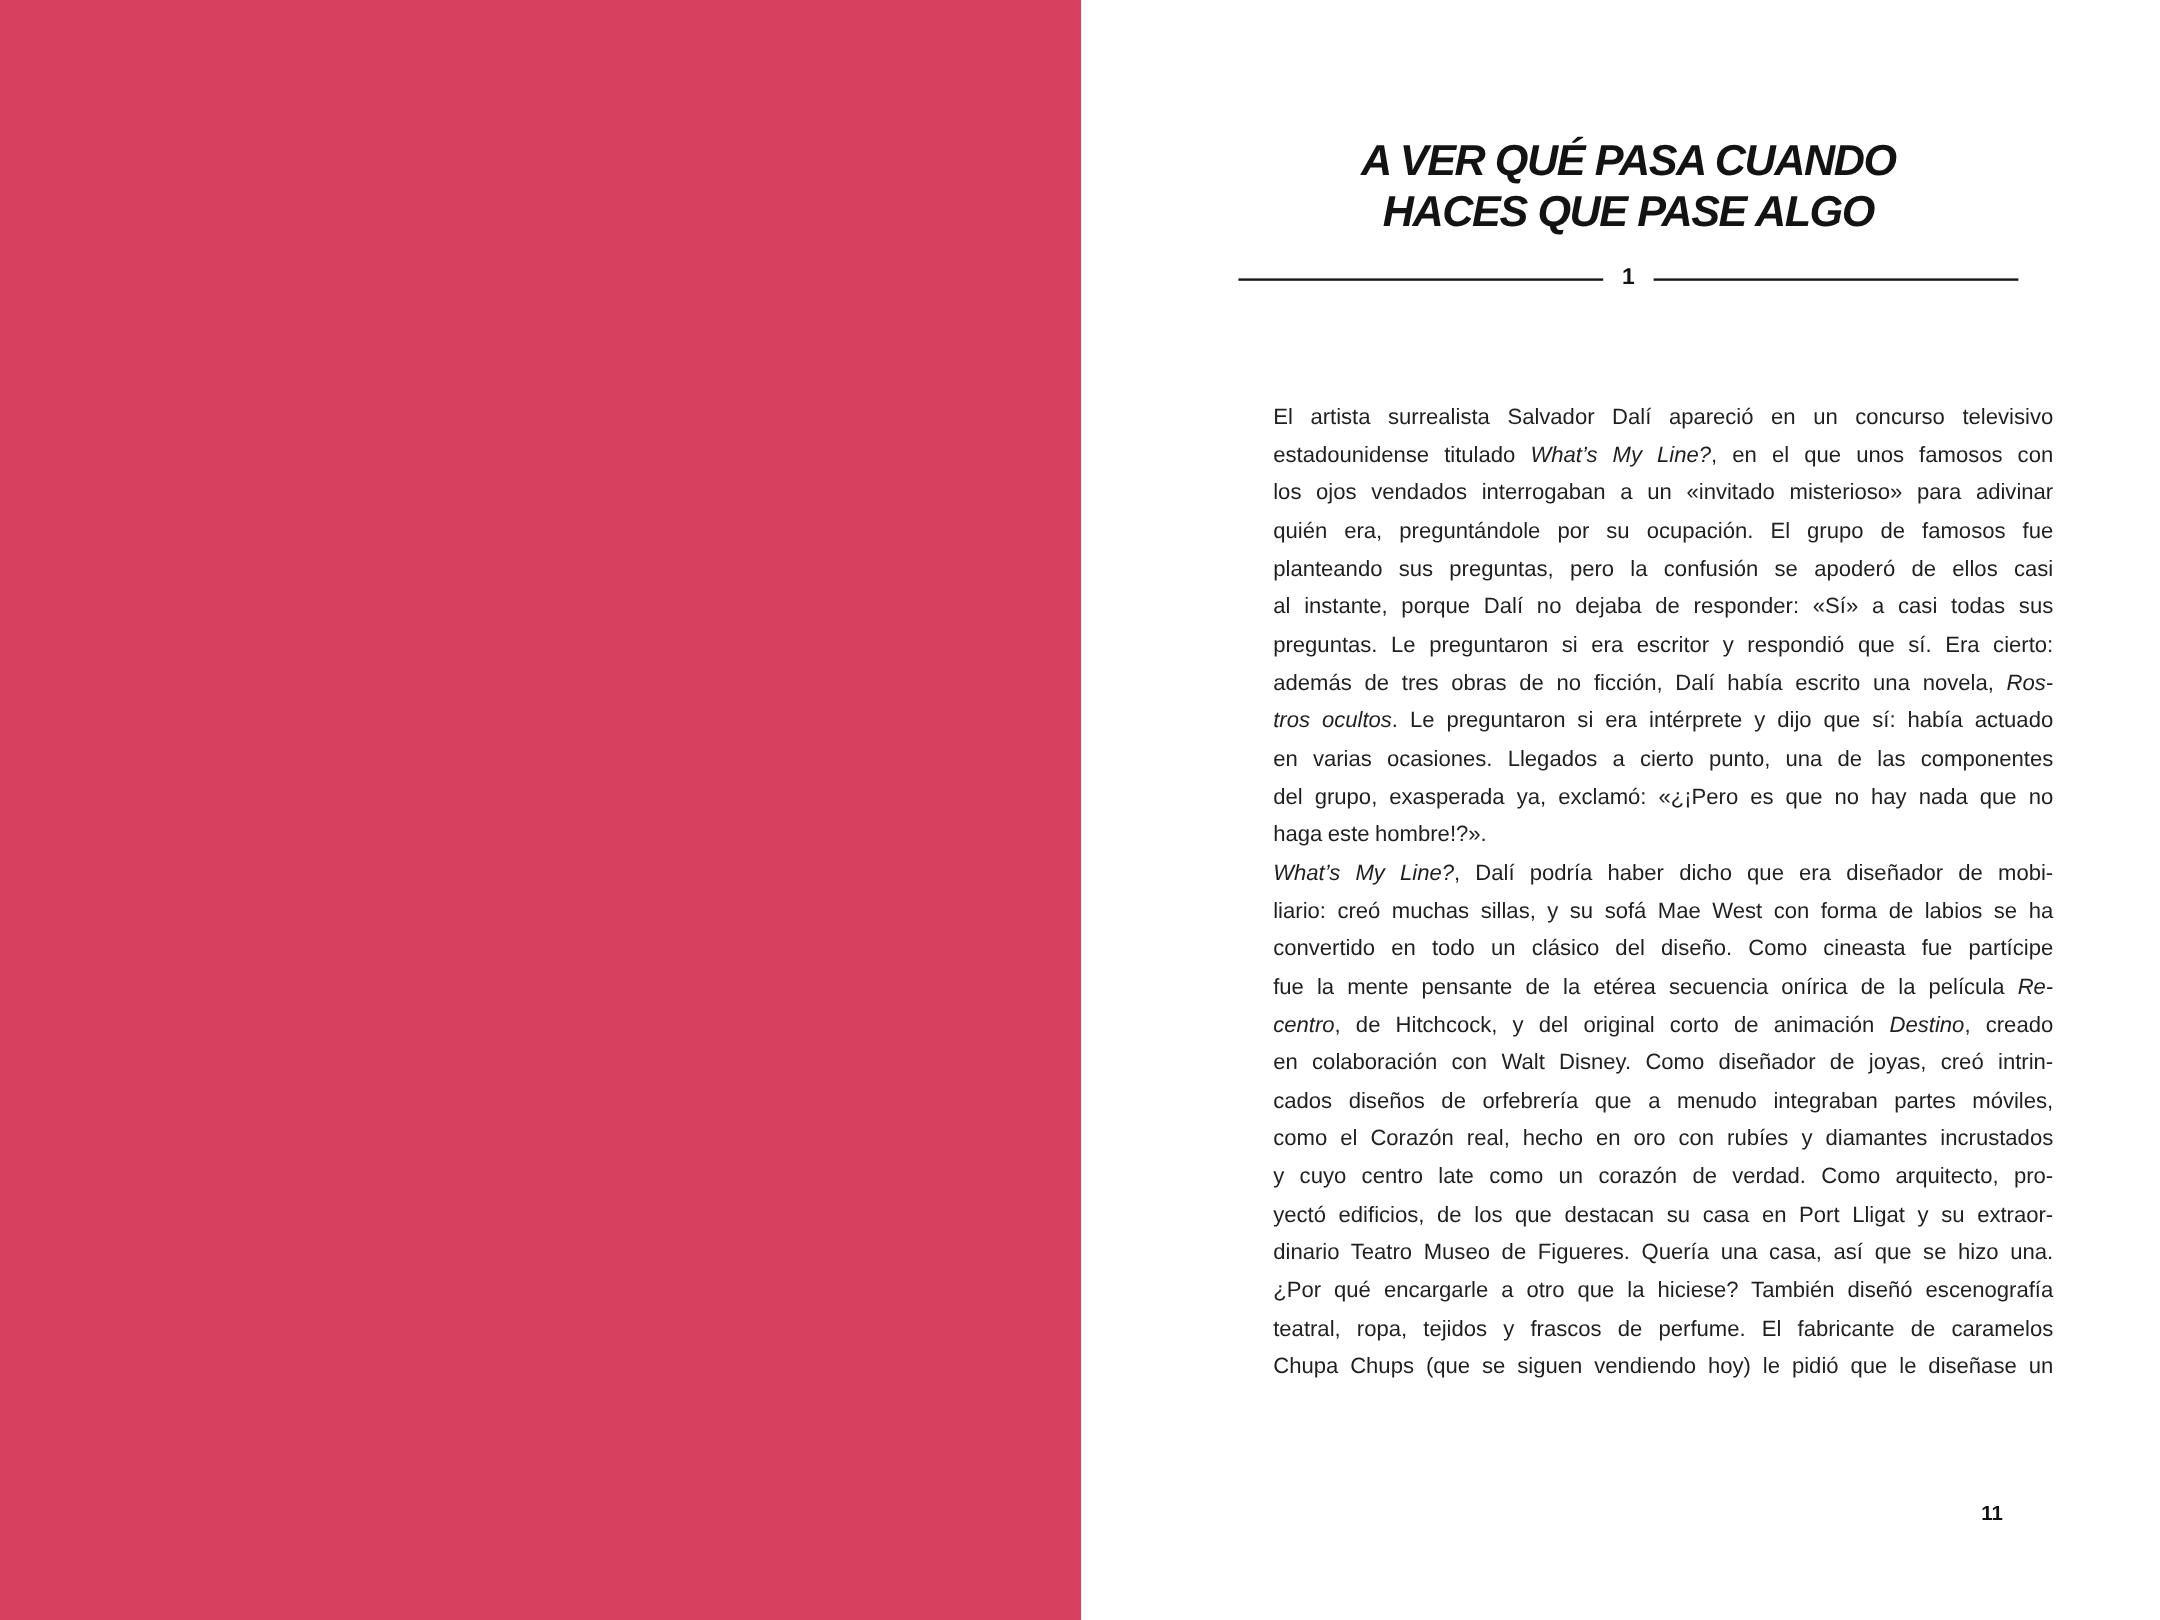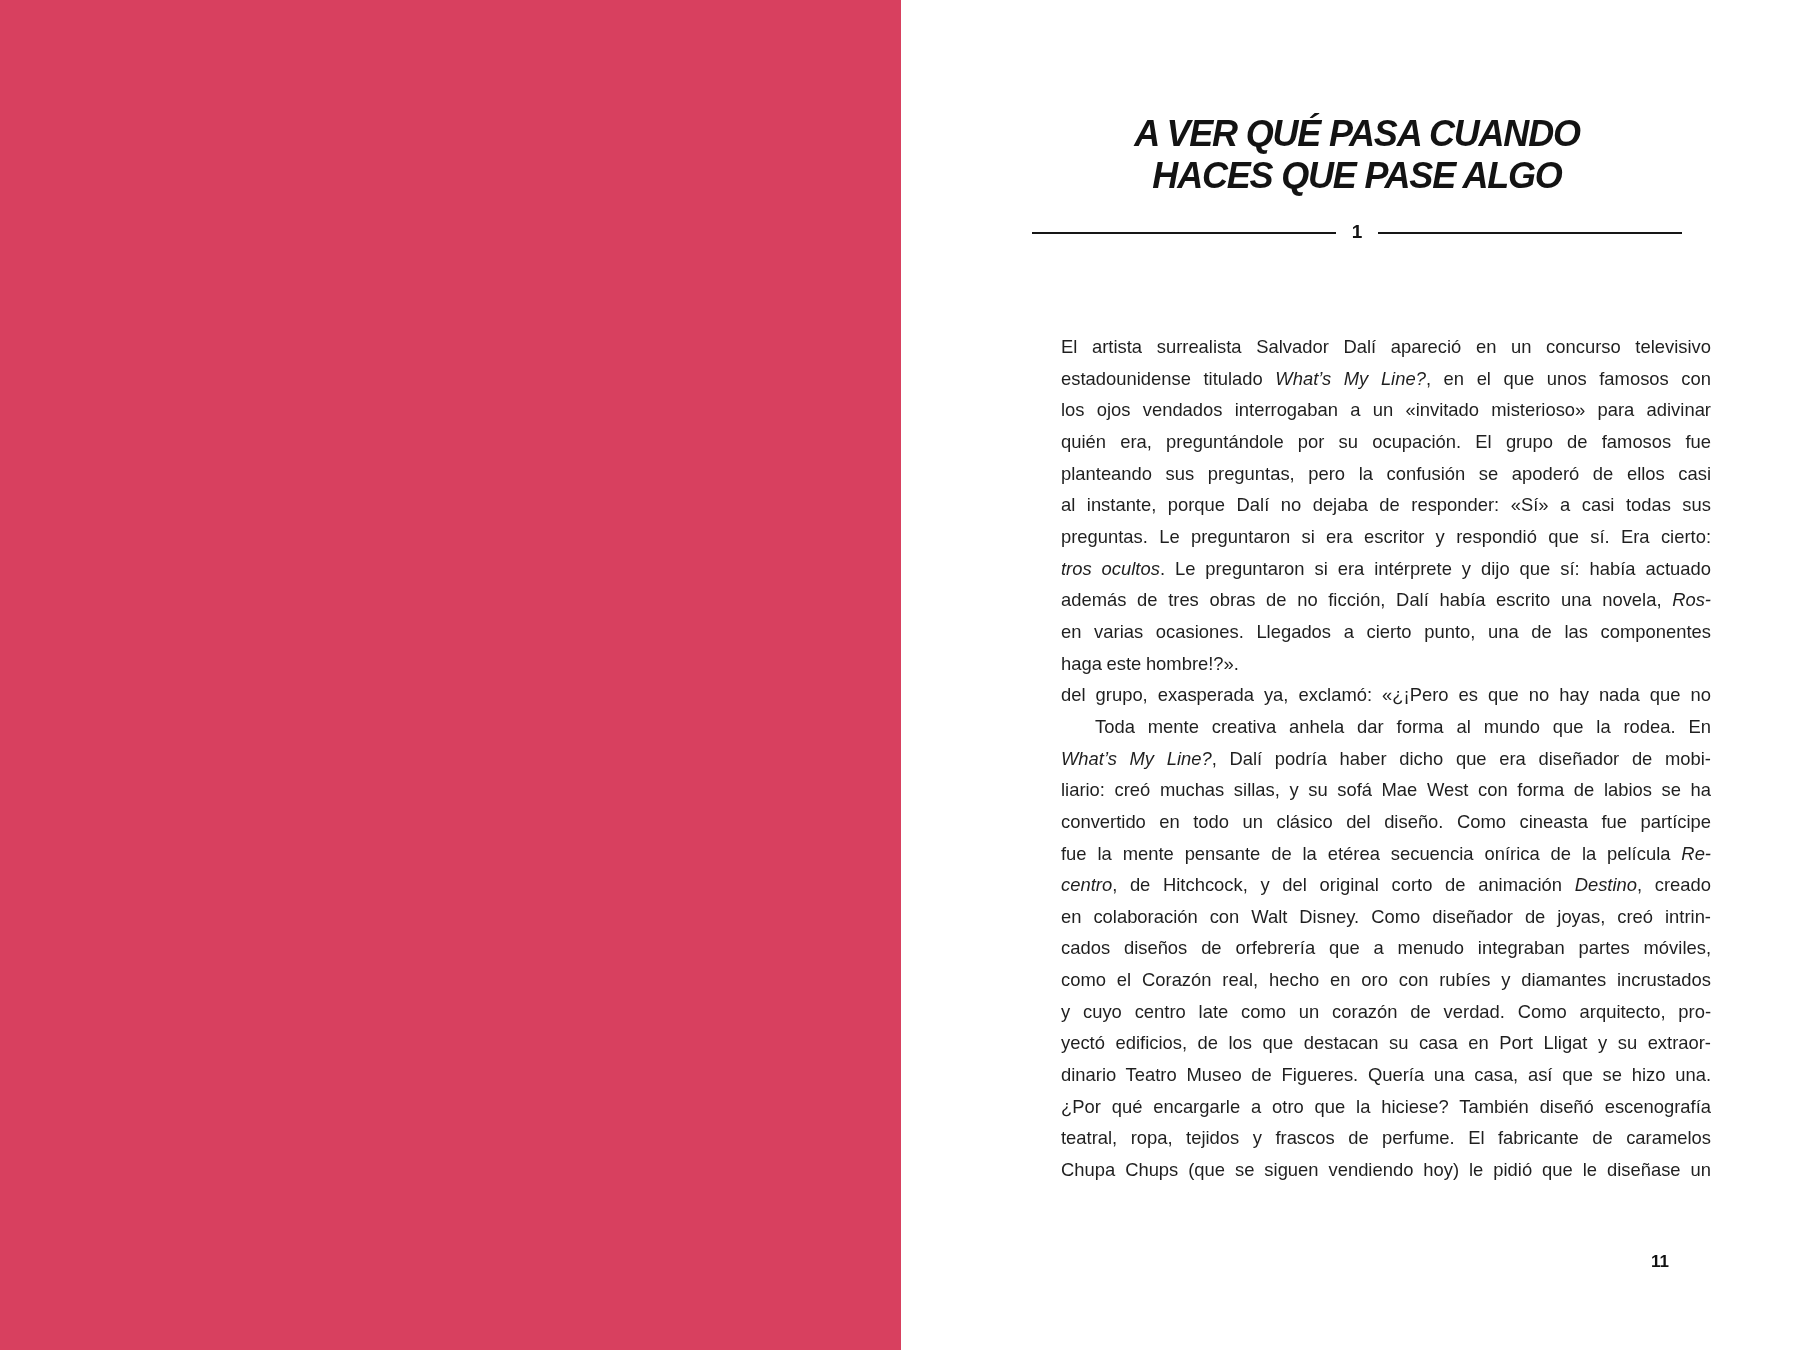--- a/index.html
+++ b/index.html
@@ -130,26 +130,25 @@
       </div>
 
       <div class="body-text" style="color: rgb(31, 31, 31);">
           <div class="line"><span>El artista surrealista Salvador Dalí apareció en un concurso televisivo</span></div>
           <div class="line"><span>estadounidense titulado </span><em>What’s My Line?</em><span>, en el que unos famosos con</span></div>
           <div class="line"><span>los ojos vendados interrogaban a un «invitado misterioso» para adivinar</span></div>
           <div class="line"><span>quién era, preguntándole por su ocupación. El grupo de famosos fue</span></div>
           <div class="line"><span>planteando sus preguntas, pero la confusión se apoderó de ellos casi</span></div>
           <div class="line"><span>al instante, porque Dalí no dejaba de responder: «Sí» a casi todas sus</span></div>
           <div class="line"><span>preguntas. Le preguntaron si era escritor y respondió que sí. Era cierto:</span></div>
+          <div class="line"><span>además de tres obras de no ficción, Dalí había escrito una novela, </span><em>Ros-</em></div>
           <div class="line"><em>tros ocultos</em><span>. Le preguntaron si era intérprete y dijo que sí: había actuado</span></div>
-          <div class="line"><span>además de tres obras de no ficción, Dalí había escrito una novela, </span><em>Ros-</em></div>
           <div class="line"><span>en varias ocasiones. Llegados a cierto punto, una de las componentes</span></div>
+          <div class="line"><span>del grupo, exasperada ya, exclamó: «¿¡Pero es que no hay nada que no</span></div>
           <div class="line last"><span>haga este hombre!?».</span></div>
-          <div class="line"><span>del grupo, exasperada ya, exclamó: «¿¡Pero es que no hay nada que no</span></div>
-          <div class="line indent"><span>Toda mente creativa anhela dar forma al mundo que la rodea. En</span></div>
           <div class="line"><em>What’s My Line?</em><span>, Dalí podría haber dicho que era diseñador de mobi-</span></div>
           <div class="line"><span>liario: creó muchas sillas, y su sofá Mae West con forma de labios se ha</span></div>
           <div class="line"><span>convertido en todo un clásico del diseño. Como cineasta fue partícipe</span></div>
           <div class="line"><span>fue la mente pensante de la etérea secuencia onírica de la película </span><em>Re-</em></div>
           <div class="line"><em>centro</em><span>, de Hitchcock, y del original corto de animación </span><em>Destino</em><span>, creado</span></div>
           <div class="line"><span>en colaboración con Walt Disney. Como diseñador de joyas, creó intrin-</span></div>
           <div class="line"><span>cados diseños de orfebrería que a menudo integraban partes móviles,</span></div>
           <div class="line"><span>como el Corazón real, hecho en oro con rubíes y diamantes incrustados</span></div>
           <div class="line"><span>y cuyo centro late como un corazón de verdad. Como arquitecto, pro-</span></div>
           <div class="line"><span>yectó edificios, de los que destacan su casa en Port Lligat y su extraor-</span></div>

